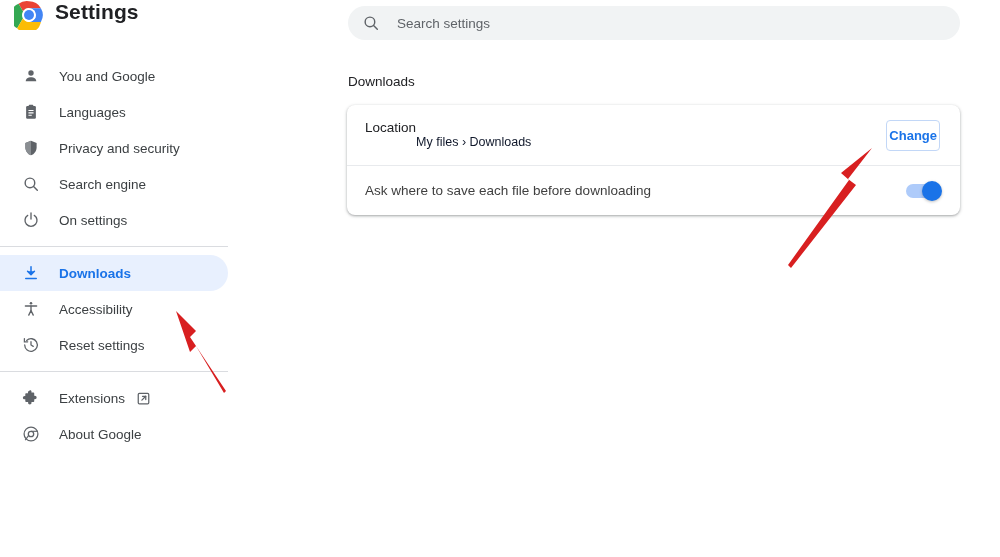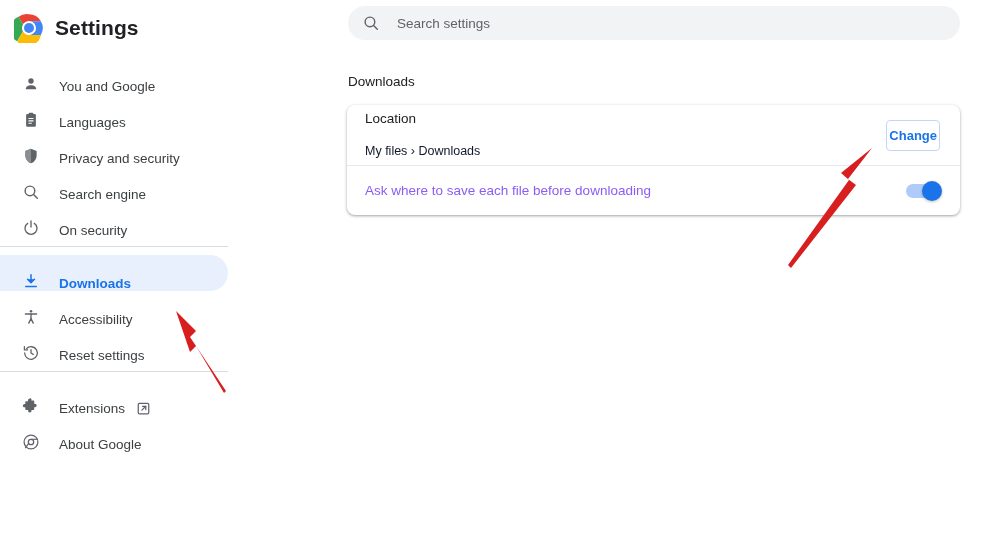--- a/index.html
+++ b/index.html
@@ -13,33 +13,33 @@
 
   
   #sidebar {
     position: absolute; left: 0; top: 0;
     width: 290px; height: 557px;
     background: #ffffff;
   }
   .brand {
     position: absolute; left: 0; top: 0;
     height: 56px; width: 290px;
-    display: flex; align-items: center;
+    display: flex; align-items: flex-start;
   }
   .brand-logo { margin-left: 14px; width: 30px; height: 30px; display:block; }
   .brand-title {
     margin-left: 11px;
     font-size: 21px; font-weight: 600; color: #202124;
     letter-spacing: .1px;
   }
 
   .nav { position: absolute; left: 0; top: 56px; width: 290px; }
   .nav-item {
     position: relative;
-    display: flex; align-items: flex-end;
+    display: flex; align-items: center;
     height: 36px;
     width: 228px;
     border-radius: 0 18px 18px 0;
     cursor: pointer;
     margin-bottom: 0;
   }
   .nav-item .ico {
     width: 20px; height: 20px;
     margin-left: 21px;
     display: flex; align-items: center; justify-content: center;
@@ -92,24 +92,24 @@
     box-shadow: 0 1px 2px rgba(60,64,67,.30), 0 1px 3px 1px rgba(60,64,67,.15);
     overflow: hidden;
   }
   .card-row {
     position: relative;
     display: flex; align-items: center;
     padding: 0 20px 0 18px;
   }
   .row-location { height: 60px; }
   .row-ask { height: 50px; border-top: 1px solid #e8eaed; }
-  .row-texts { display: flex; flex-direction: column; flex: 1 1 auto; }
+  .row-texts { display: flex; flex-direction: row; flex: 1 1 auto; }
   .row-primary { font-size: 13.5px; color: #202124; line-height: 18px; }
   .row-secondary { font-size: 12.5px; color: #0f172a; line-height: 18px; margin-top: 14px; }
-  .row-single { font-size: 13.5px; color: #8b5cf6; flex: 1 1 auto; }
+  .row-single { font-size: 13.5px; color: #404040; flex: 1 1 auto; }
 
   .change-btn {
     font-family: "Liberation Sans", sans-serif;
     font-size: 13px; font-weight: 600; color: #1a73e8;
     background: #ffffff;
     border: 1px solid #c2d7f7;
     border-radius: 4px;
     padding: 7px 2px;
     cursor: pointer;
     white-space: nowrap;
@@ -196,21 +196,21 @@
         <span class="lbl">Search engine</span>
       </div>
 
       <div class="nav-item">
         <span class="ico">
           <svg width="18" height="18" viewBox="0 0 24 24" fill="none" stroke="#5f6368" stroke-width="1.8" stroke-linecap="round">
             <path d="M7.6 5.8a8 8 0 1 0 8.8 0"></path>
               <path d="M12 2.6v8.2"></path>
           </svg>
         </span>
-        <span class="lbl">On security</span>
+        <span class="lbl">On settings</span>
       </div>
 
       <div class="nav-sep"></div>
 
 
       <div class="nav-item selected">
         <span class="ico">
           <svg width="18" height="18" viewBox="0 0 24 24" fill="none" stroke="#1a73e8" stroke-width="2" stroke-linecap="round" stroke-linejoin="round">
             <path d="M12 3.5v10"></path>
               <path d="M7.4 9.6L12 14.2l4.6-4.6" fill="#1a73e8" stroke="#1a73e8"></path>

